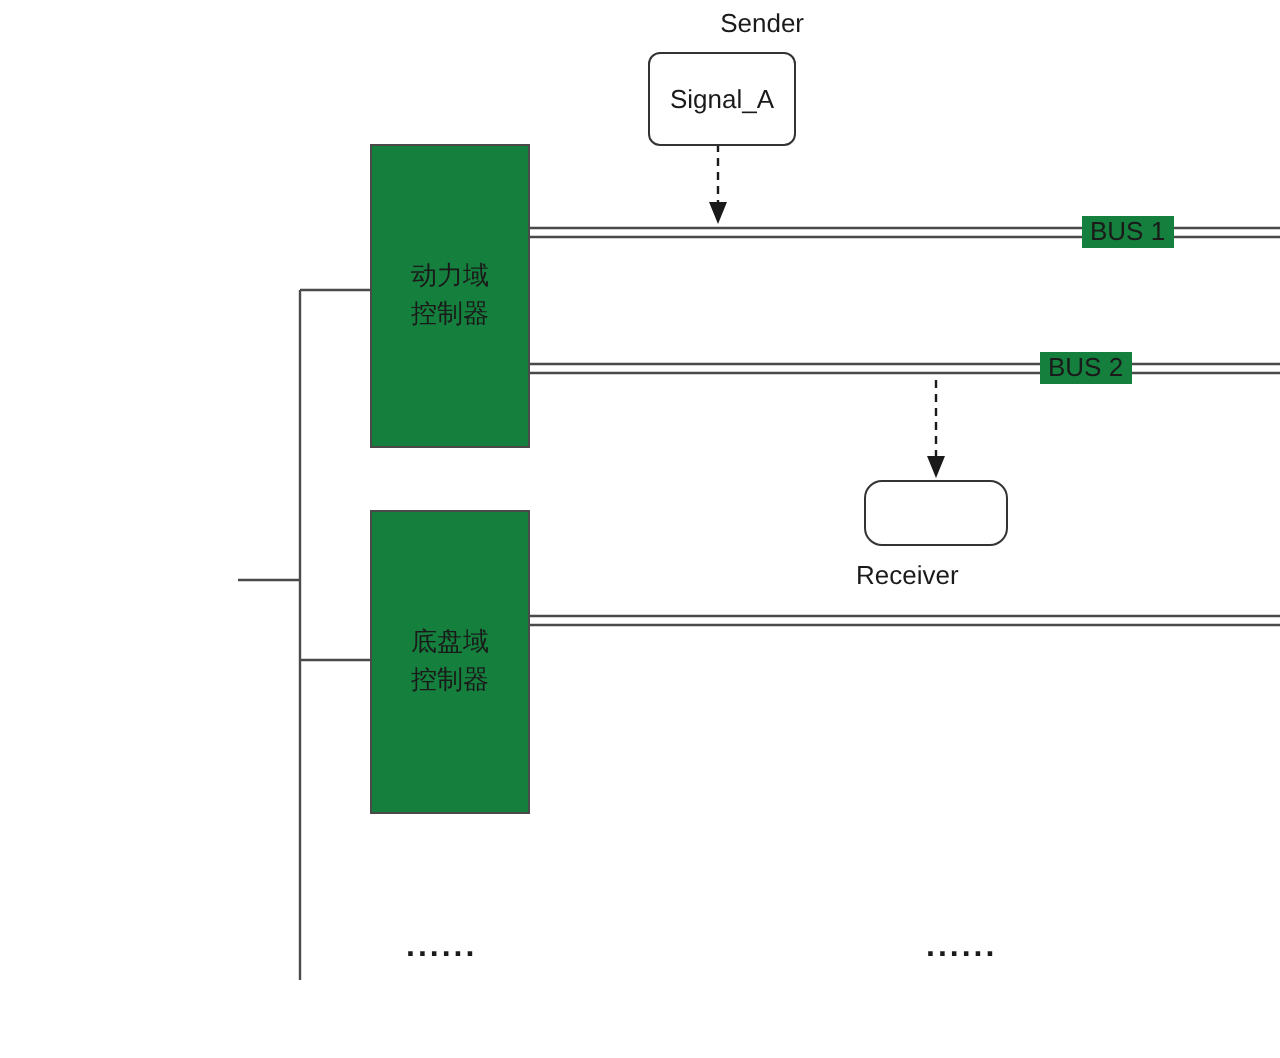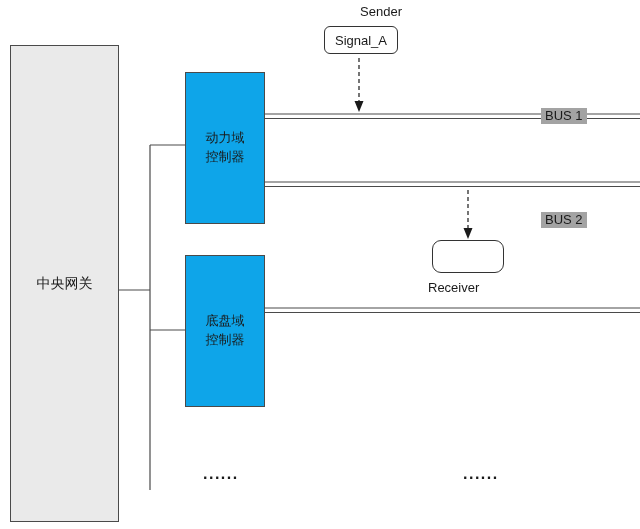--- a/index.html
+++ b/index.html
@@ -2,32 +2,32 @@
 <html><head>
 <meta charset="utf-8">
 <style>
   html,body{margin:0;padding:0;background:#ffffff;}
   .canvas{position:relative;width:640px;height:529px;background:#ffffff;
           font-family:"Liberation Sans",sans-serif;color:#1a1a1a;overflow:hidden;}
   .canvas svg{position:absolute;left:0;top:0;}
   .box{position:absolute;box-sizing:border-box;border:1px solid #4a4a4a;
        display:flex;align-items:center;justify-content:center;text-align:center;}
   .gateway{left:10px;top:45px;width:109px;height:477px;background:#eaeaea;font-size:14px;}
-  .controller{width:80px;height:152px;background:#0ea5e9;font-size:13px;line-height:1.45;white-space:pre-line;}
+  .controller{width:80px;height:152px;background:#15803d;font-size:13px;line-height:1.45;white-space:pre-line;}
   .c1{left:185px;top:72px;}
   .c2{left:185px;top:255px;}
   .rounded{position:absolute;box-sizing:border-box;border:1px solid #333333;background:#ffffff;
            display:flex;align-items:center;justify-content:center;}
-  .signal{left:324px;top:26px;width:74px;height:28px;border-radius:6px;font-size:13px;}
+  .signal{left:324px;top:26px;width:74px;height:47px;border-radius:6px;font-size:13px;}
   .receiver-box{left:432px;top:240px;width:72px;height:33px;border-radius:9px;}
   .label{position:absolute;font-size:13px;}
   .sender-label{left:320px;top:4px;width:82px;text-align:right;}
-  .bus-label{background:#a3a3a3;padding:0 4px;line-height:16px;}
+  .bus-label{background:#15803d;padding:0 4px;line-height:16px;}
   .bus1{left:541px;top:108px;}
-  .bus2{left:541px;top:176px;margin-top:36px;}
+  .bus2{left:520px;top:176px;}
   .receiver-label{left:428px;top:280px;width:80px;}
   .dots{position:absolute;font-size:16px;font-weight:bold;letter-spacing:1.5px;}
   .dots-left{left:203px;top:465px;}
   .dots-right{left:463px;top:465px;}
 </style>
 </head>
 <body>
 
 <div class="canvas">
 
@@ -41,23 +41,20 @@
     <g stroke="#1a1a1a" stroke-width="1.2" fill="none" stroke-dasharray="4 3">
       <path d="M359,58 V101"></path>
       <path d="M468,190 V229"></path>
     </g>
     <g fill="#1a1a1a" stroke="none">
       <polygon points="359,112 354.5,101 363.5,101"></polygon>
       <polygon points="468,239 463.5,228 472.5,228"></polygon>
     </g>
   </svg>
 
-  <div class="box gateway">
-    <span>中央网关</span>
-  </div>
 
   <div class="box controller c1">
     <span>动力域
 控制器</span>
   </div>
 
   <div class="box controller c2">
     <span>底盘域
 控制器</span>
   </div>

